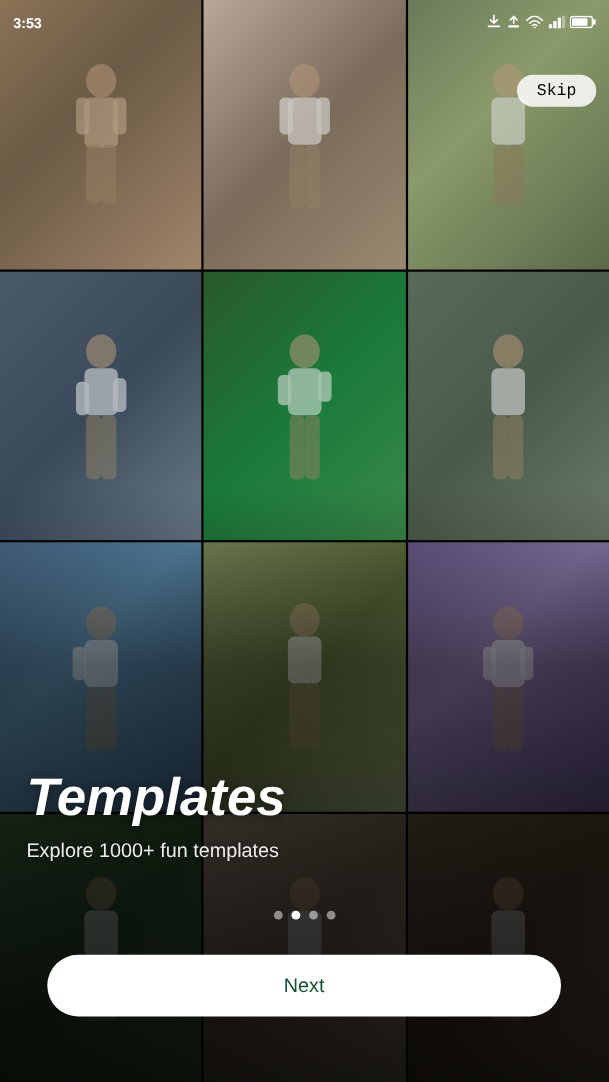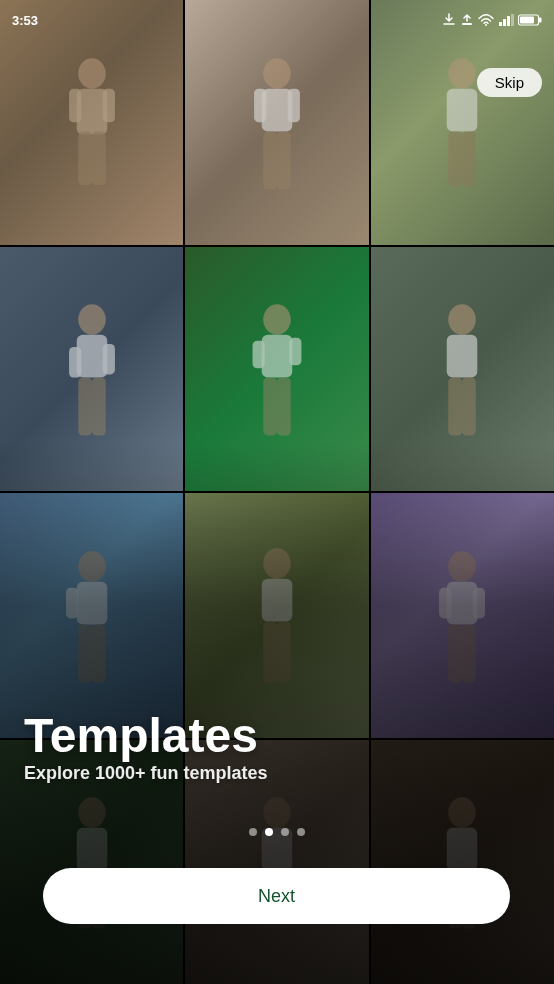--- a/index.html
+++ b/index.html
@@ -84,43 +84,46 @@
       right: 12px;
       background: rgba(255,255,255,0.85);
       color: #000;
       border: none;
       border-radius: 20px;
       padding: 6px 18px;
       font-size: 15px;
       font-weight: 500;
       z-index: 50;
       cursor: pointer;
+      font-family: Liberation Mono, monospace;
     }
 
     
     .text-content {
       position: absolute;
       bottom: 200px;
       left: 0;
       width: 100%;
       padding: 0 24px;
       z-index: 20;
     }
 
     .main-title {
       font-size: 48px;
       font-weight: 800;
       color: #fff;
       line-height: 1.1;
+      margin-bottom: 10px;
       text-shadow: 0 2px 8px rgba(0,0,0,0.4);
+      font-style: italic;
     }
 
     .sub-title {
       font-size: 18px;
-      font-weight: 700;
+      font-weight: 400;
       color: rgba(255,255,255,0.92);
       text-shadow: 0 1px 4px rgba(0,0,0,0.4);
     }
 
     
     .dots {
       position: absolute;
       bottom: 148px;
       left: 50%;
       transform: translateX(-50%);

